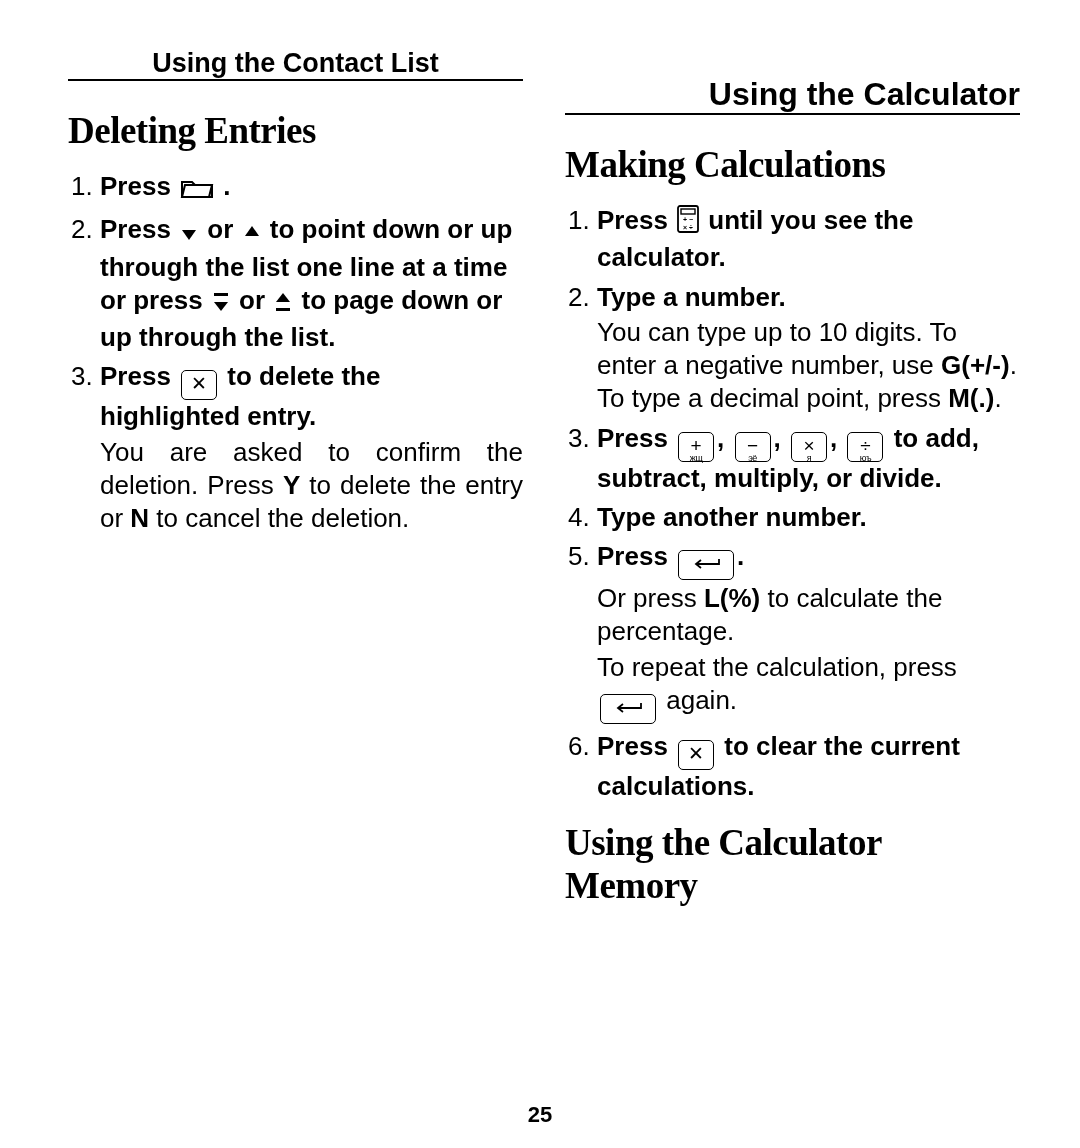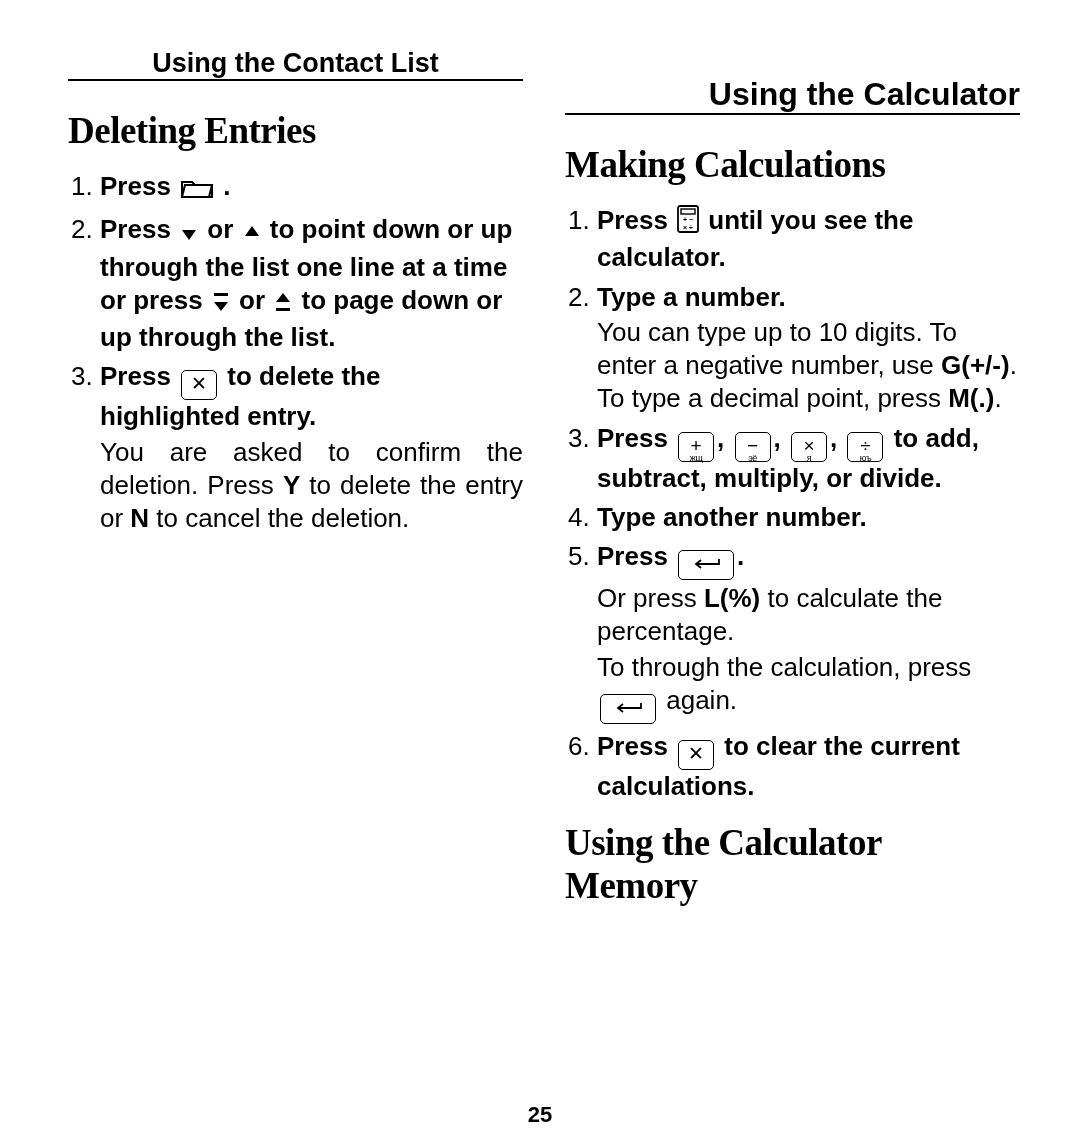--- a/index.html
+++ b/index.html
@@ -158,21 +158,21 @@
       <li>
         <span class="b">
           <span>Press </span><span class="keycap wide"><svg width="34" height="16" viewBox="0 0 34 16" style="vertical-align:-2px">
                 <path d="M30 3 v5 h-22 M12 4 l-5 4 l5 4" fill="none" stroke="#000" stroke-width="1.8"></path>
               </svg></span><span>.</span>
         </span>
         <div class="body">
           <span>Or press </span><span class="b">L(%)</span><span> to calculate the percentage.</span>
         </div>
         <div class="body">
-          <span>To through the calculation, press </span><span class="keycap wide"><svg width="34" height="16" viewBox="0 0 34 16" style="vertical-align:-2px">
+          <span>To repeat the calculation, press </span><span class="keycap wide"><svg width="34" height="16" viewBox="0 0 34 16" style="vertical-align:-2px">
                 <path d="M30 3 v5 h-22 M12 4 l-5 4 l5 4" fill="none" stroke="#000" stroke-width="1.8"></path>
               </svg></span><span> again.</span>
         </div>
       </li>
       <li>
         <span class="b">
           <span>Press </span><span class="keycap">✕</span><span> to clear the current calculations.</span>
         </span>
       </li>
     </ol>

